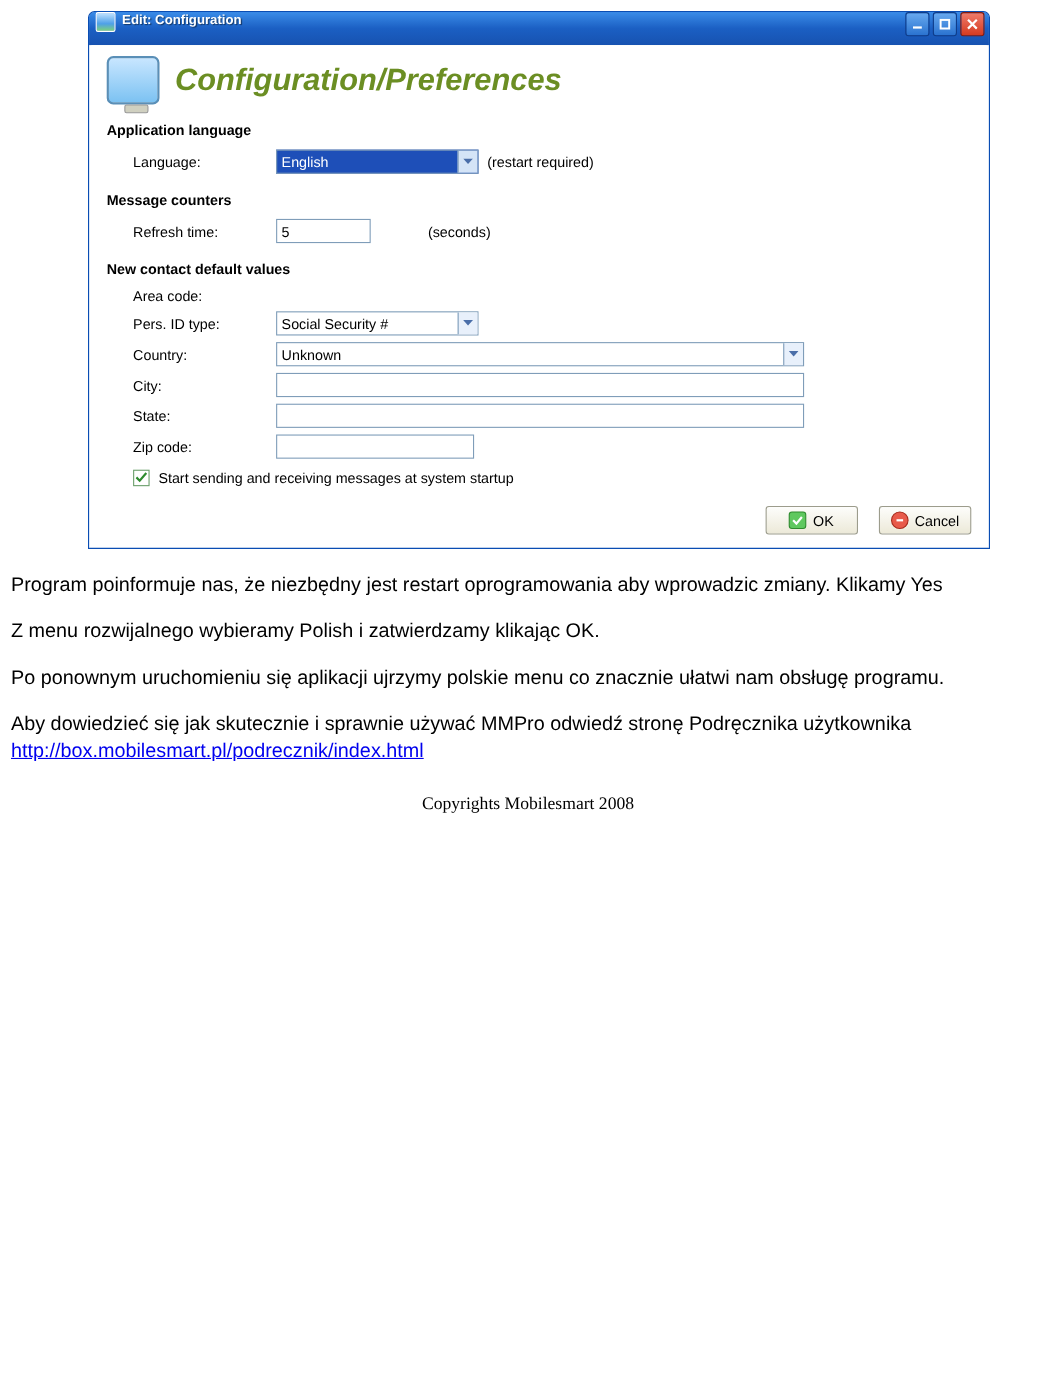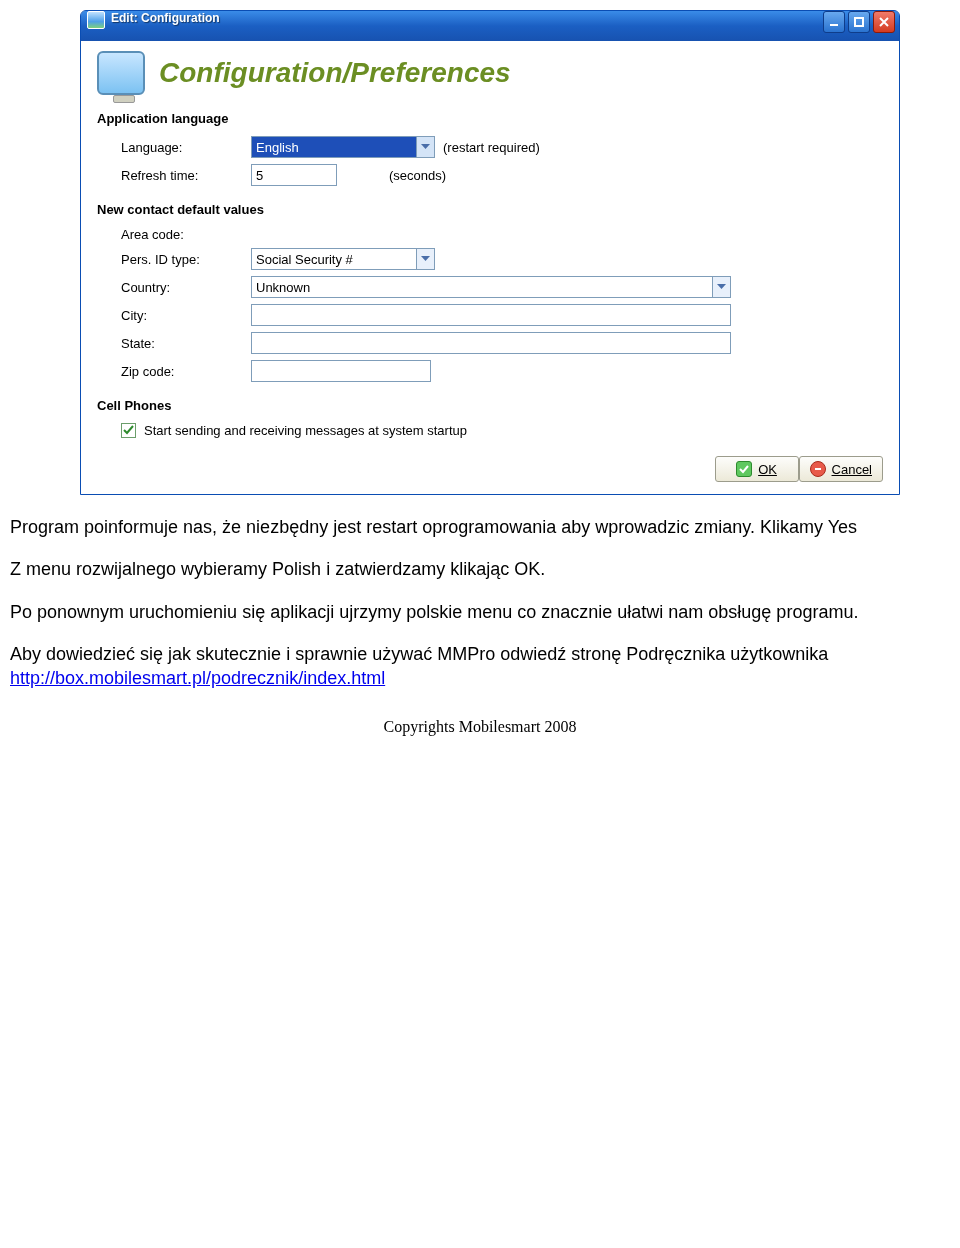--- a/index.html
+++ b/index.html
@@ -113,21 +113,21 @@
     .check-row{
       display:flex;align-items:center;gap:8px;margin:10px 0 18px 24px;
     }
     .checkbox{
       width:15px;height:15px;border:1px solid #6b9e6b;
       display:flex;align-items:center;justify-content:center;
       background:#fff;
     }
     .checkbox svg{display:block;}
     .btn-row{
-      display:flex;justify-content:flex-end;gap:0;margin-top:6px;text-decoration:underline;
+      display:flex;justify-content:flex-end;gap:19px;margin-top:6px;
     }
     .btn{
       min-width:84px;height:26px;
       border:1px solid #9c9c8c;border-radius:3px;
       background:linear-gradient(to bottom,#fdfdfb,#ece9d8);
       display:flex;align-items:center;justify-content:center;gap:6px;
       padding:0 10px;cursor:pointer;font-size:13px;
     }
     .btn .ic{width:16px;height:16px;border-radius:3px;display:flex;align-items:center;justify-content:center;}
     .ic.ok{background:#5fc85f;border:1px solid #2e8b2e;}
@@ -188,20 +188,21 @@
           <span class="dd-btn">
             <svg width="9" height="6">
                 <path d="M0 0 L4.5 5 L9 0 Z" fill="#4a6ea9"></path>
               </svg>
           </span>
         </div>
         <span class="hint">(restart required)</span>
       </div>
     </div>
 
+    <div class="section-head">Message counters</div>
     <div class="row">
       <span class="label">Refresh time:</span>
       <div class="field-area">
         <input class="num" value="5" style="">
         <span class="hint" style="margin-left:44px">(seconds)</span>
       </div>
     </div>
 
     <div class="section-head">New contact default values</div>
     <div class="row">
@@ -235,21 +236,20 @@
     </div>
     <div class="row">
       <span class="label">State:</span>
       <input class="input inp-wide" value="" style="">
     </div>
     <div class="row">
       <span class="label">Zip code:</span>
       <input class="input inp-mid" style="width: 180px;" value="">
     </div>
 
-    <div class="section-head">Cell Phones</div>
     <div class="check-row">
       <span class="checkbox">
         <svg width="11" height="11" viewBox="0 0 11 11">
             <path d="M1 5 L4 8 L10 1" stroke="#2e8b2e" stroke-width="2" fill="none"></path>
           </svg>
       </span>
       <span>Start sending and receiving messages at system startup</span>
     </div>
 
     <div class="btn-row">

